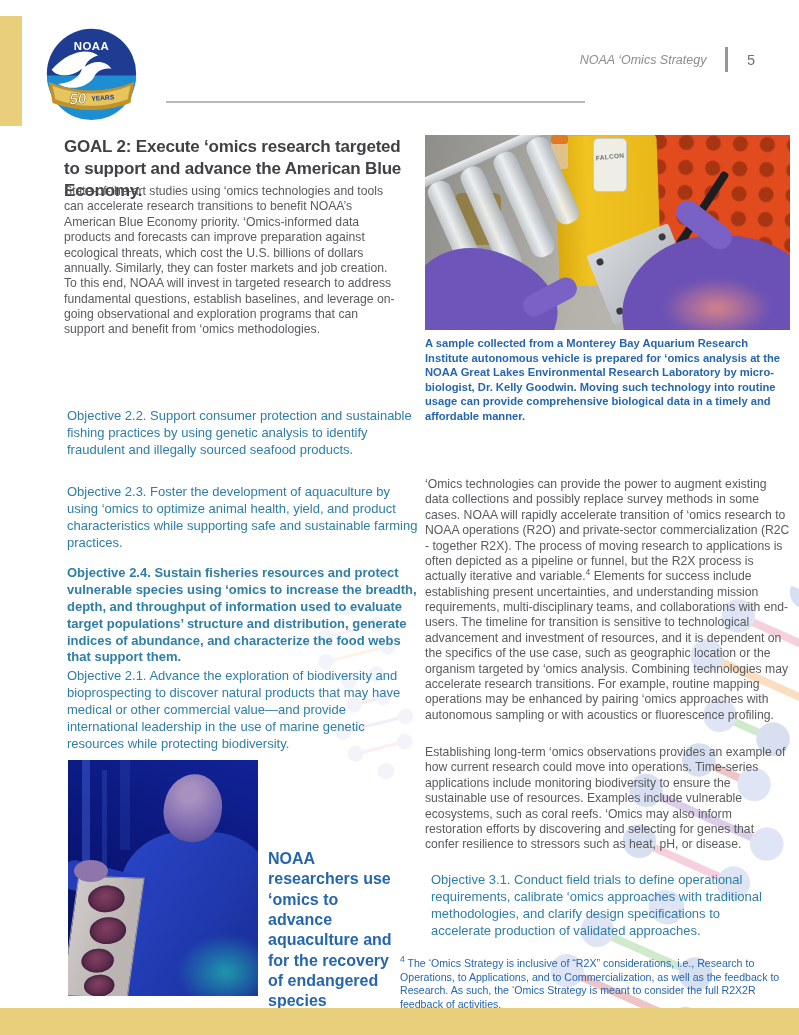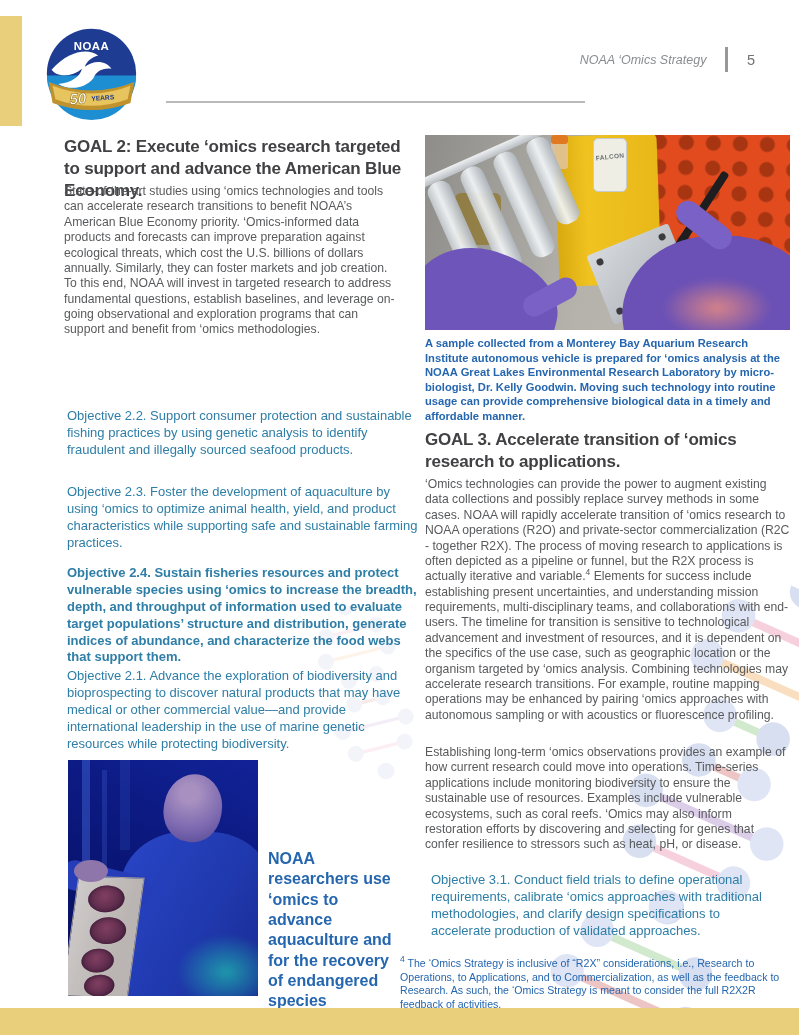--- a/index.html
+++ b/index.html
@@ -221,21 +221,20 @@
     <div class="abs tool"></div>
     <div class="abs glove glove-l"></div>
     <div class="abs finger" style="left:96px; bottom:22px; width:58px; height:22px; transform:rotate(-28deg);"></div>
     <div class="abs glove glove-r"></div>
     <div class="abs finger" style="right:54px; top:78px; width:64px; height:24px; transform:rotate(38deg);"></div>
     <div class="abs pink-blur"></div>
   </div>
 
   <p class="caption caption-right">A sample collected from a Monterey Bay Aquarium Research Institute autonomous vehicle is prepared for ‘omics analysis at the NOAA Great Lakes Environmental Research Laboratory by micro-biologist, Dr. Kelly Goodwin. Moving such technology into routine usage can provide comprehensive biological data in a timely and affordable manner.</p>
 
-  <h2 class="goal-heading" style="left:425px; top:413px; width:330px;">GOAL 3. Accelerate transition of ‘omics research to applications.</h2>
 
   <p class="body-para" style="left:425px; top:461px; width:366px;"><span>‘Omics technologies can provide the power to augment existing data collections and possibly replace survey methods in some cases. NOAA will rapidly accelerate transition of ‘omics research to NOAA operations (R2O) and private-sector commercialization (R2C - together R2X). The process of moving research to applications is often depicted as a pipeline or funnel, but the R2X process is actually iterative and variable.</span><span class="sup">4</span><span> Elements for success include establishing present uncertainties, and understanding mission requirements, multi-disciplinary teams, and collaborations with end-users. The timeline for transition is sensitive to technological advancement and investment of resources, and it is dependent on the specifics of the use case, such as geographic location or the organism targeted by ‘omics analysis. Combining technologies may accelerate research transitions. For example, routine mapping operations may be enhanced by pairing ‘omics approaches with autonomous sampling or with acoustics or fluorescence profiling.</span></p>
 
   <p class="body-para" style="left:425px; top:729px; width:366px;">Establishing long-term ‘omics observations provides an example of how current research could move into operations. Time-series applications include monitoring biodiversity to ensure the sustainable use of resources. Examples include vulnerable ecosystems, such as coral reefs. ‘Omics may also inform restoration efforts by discovering and selecting for genes that confer resilience to stressors such as heat, pH, or disease.</p>
 
   <p class="objective" style="left:431px; top:856px; width:342px;">Objective 3.1. Conduct field trials to define operational requirements, calibrate ‘omics approaches with traditional methodologies, and clarify design specifications to accelerate production of validated approaches.</p>
 
   <p class="footnote"><span class="sup">4</span><span> The ‘Omics Strategy is inclusive of “R2X” considerations, i.e., Research to Operations, to Applications, and to Commercialization, as well as the feedback to Research. As such, the ‘Omics Strategy is meant to consider the full R2X2R feedback of activities.</span></p>
 
   <div class="gold-bottom"></div>

